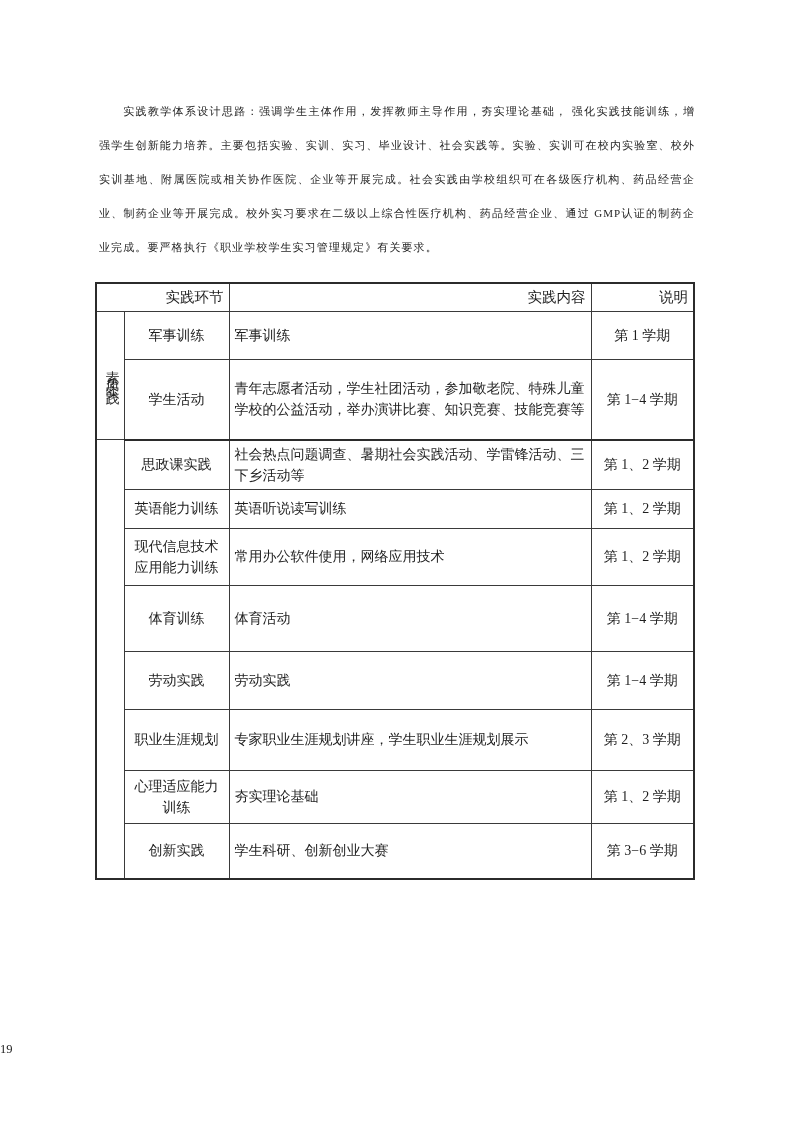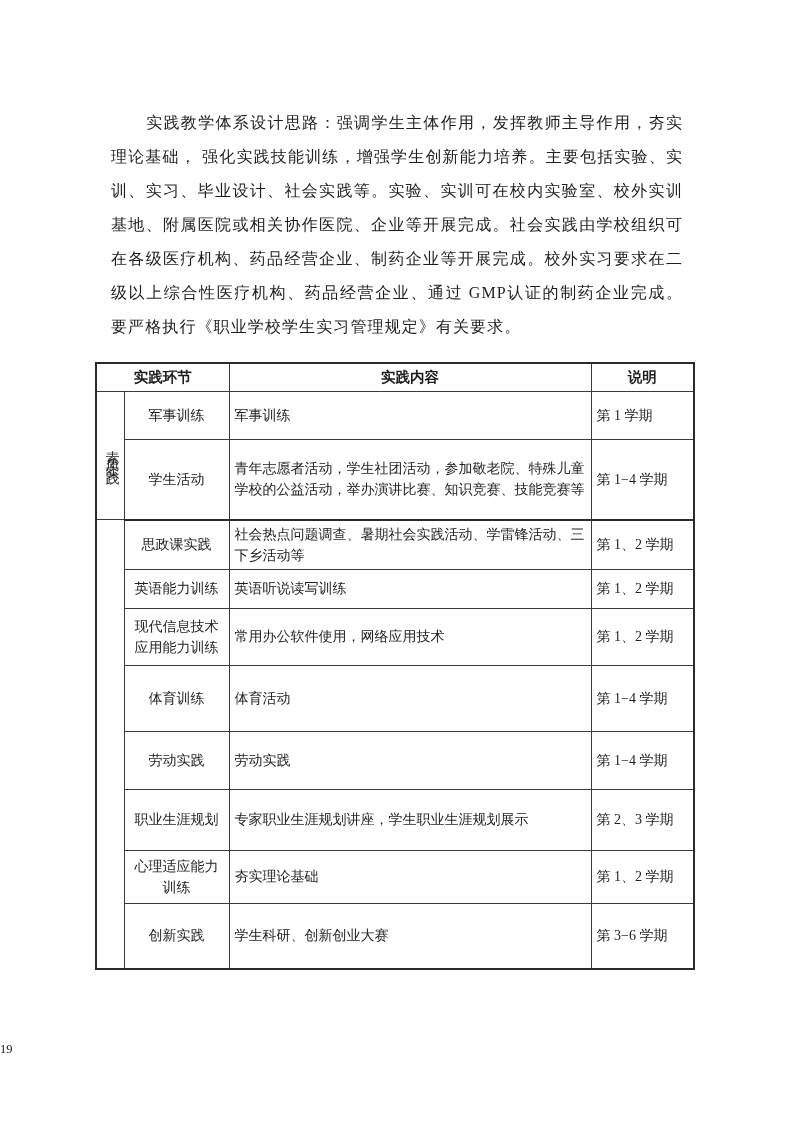--- a/index.html
+++ b/index.html
@@ -18,62 +18,62 @@
     width:604px;
   }
   .doc-heading{
     font-size:16px;
     font-weight:bold;
     letter-spacing:1px;
     padding-left:38px;
     margin:0 0 21px 0;
   }
   .body-para{
-    font-size:16px;
+    font-size:11px;
     line-height:34px;
     letter-spacing:1.1px;
     text-align:justify;
     text-indent:2.2em;
-    margin:16px;
+    margin:4px;
   }
   table.practice-table{
     border-collapse:collapse;
     table-layout:fixed;
     width:598px;
     margin-top:18px;
     font-size:14px;
   }
   table.practice-table td{
     border:1px solid #3a3a3a;
     vertical-align:middle;
     padding:3px 5px;
     line-height:21px;
   }
   
   table.practice-table{border:2px solid #2b2b2b;}
   tr.header-row td{
-    font-weight:bold;
-    text-align:center;
+    font-weight:normal;
+    text-align:right;
     font-size:14.5px;
   }
   td.group-cell{
     text-align:center;
     padding:2px 1px;
   }
   .vertical-label{
     writing-mode:vertical-rl;
     text-orientation:upright;
     letter-spacing:7px;
     margin:0 auto;
     display:inline-block;
     font-size:14px;
   }
   td.link-cell{text-align:center;}
   td.content-cell{text-align:left;padding:4px 10px;}
-  td.note-cell{white-space:nowrap;}
+  td.note-cell{text-align:center;white-space:nowrap;}
   tr.section-end td{border-bottom:2px solid #2b2b2b;}
   .page-number{
     position:absolute;
     left:0;right:0;
     top:1042px;
     text-align:left;
     font-size:12.5px;
     color:#222;
   }
 </style>
@@ -151,21 +151,21 @@
           <td class="content-cell">专家职业生涯规划讲座，学生职业生涯规划展示</td>
           <td class="note-cell">第 2、3 学期</td>
         </tr>
 
         <tr style="height:53px">
           <td class="link-cell">心理适应能力训练</td>
           <td class="content-cell">夯实理论基础</td>
           <td class="note-cell">第 1、2 学期</td>
         </tr>
 
-        <tr style="height:66px">
+        <tr style="height:56px">
           <td class="link-cell">创新实践</td>
           <td class="content-cell">学生科研、创新创业大赛</td>
           <td class="note-cell">第 3−6 学期</td>
         </tr>
       </tbody>
     </table>
   </div>
 
   <div class="page-number">19</div>
 </div>

